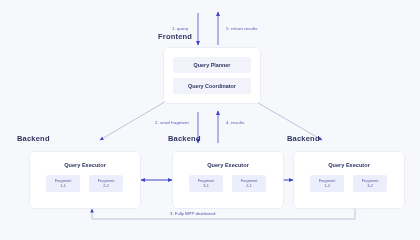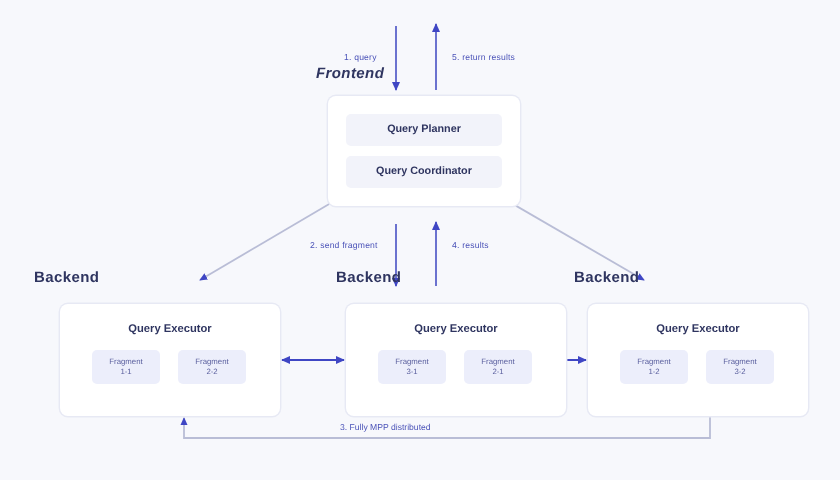--- a/index.html
+++ b/index.html
@@ -115,21 +115,21 @@
     <line x1="262" y1="180" x2="293" y2="180" stroke="#3f46c4" stroke-width="1" marker-start="url(#ah-blue-start)" marker-end="url(#ah-blue)"></line>
 
     <path d="M92,209 L92,219 L355,219 L355,206" fill="none" stroke="#b9bdd6" stroke-width=".9" marker-start="url(#ah-blue-start)"></path>
   </svg>
 
   <div class="step-label" style="left:172px;top:26px;">1. query</div>
   <div class="step-label" style="left:226px;top:26px;">5. return results</div>
   <div class="step-label" style="left:155px;top:120px;">2. send fragment</div>
   <div class="step-label" style="left:226px;top:120px;">4. results</div>
 
-  <div class="tier-label" style="left:158px;top:32px;font-style:italic;">Frontend</div>
+  <div class="tier-label" style="left:158px;top:32px;">Frontend</div>
   <div class="tier-label" style="left:17px;top:134px;">Backend</div>
   <div class="tier-label" style="left:168px;top:134px;">Backend</div>
   <div class="tier-label" style="left:287px;top:134px;">Backend</div>
 
   <div class="card" style="left:164px;top:48px;width:96px;height:55px;">
     <div class="inner-box" style="left:9px;top:9px;width:78px;height:16px;">Query Planner</div>
     <div class="inner-box" style="left:9px;top:30px;width:78px;height:16px;">Query Coordinator</div>
   </div>
 
   <div class="card" style="left:30px;top:152px;width:110px;height:56px;">

